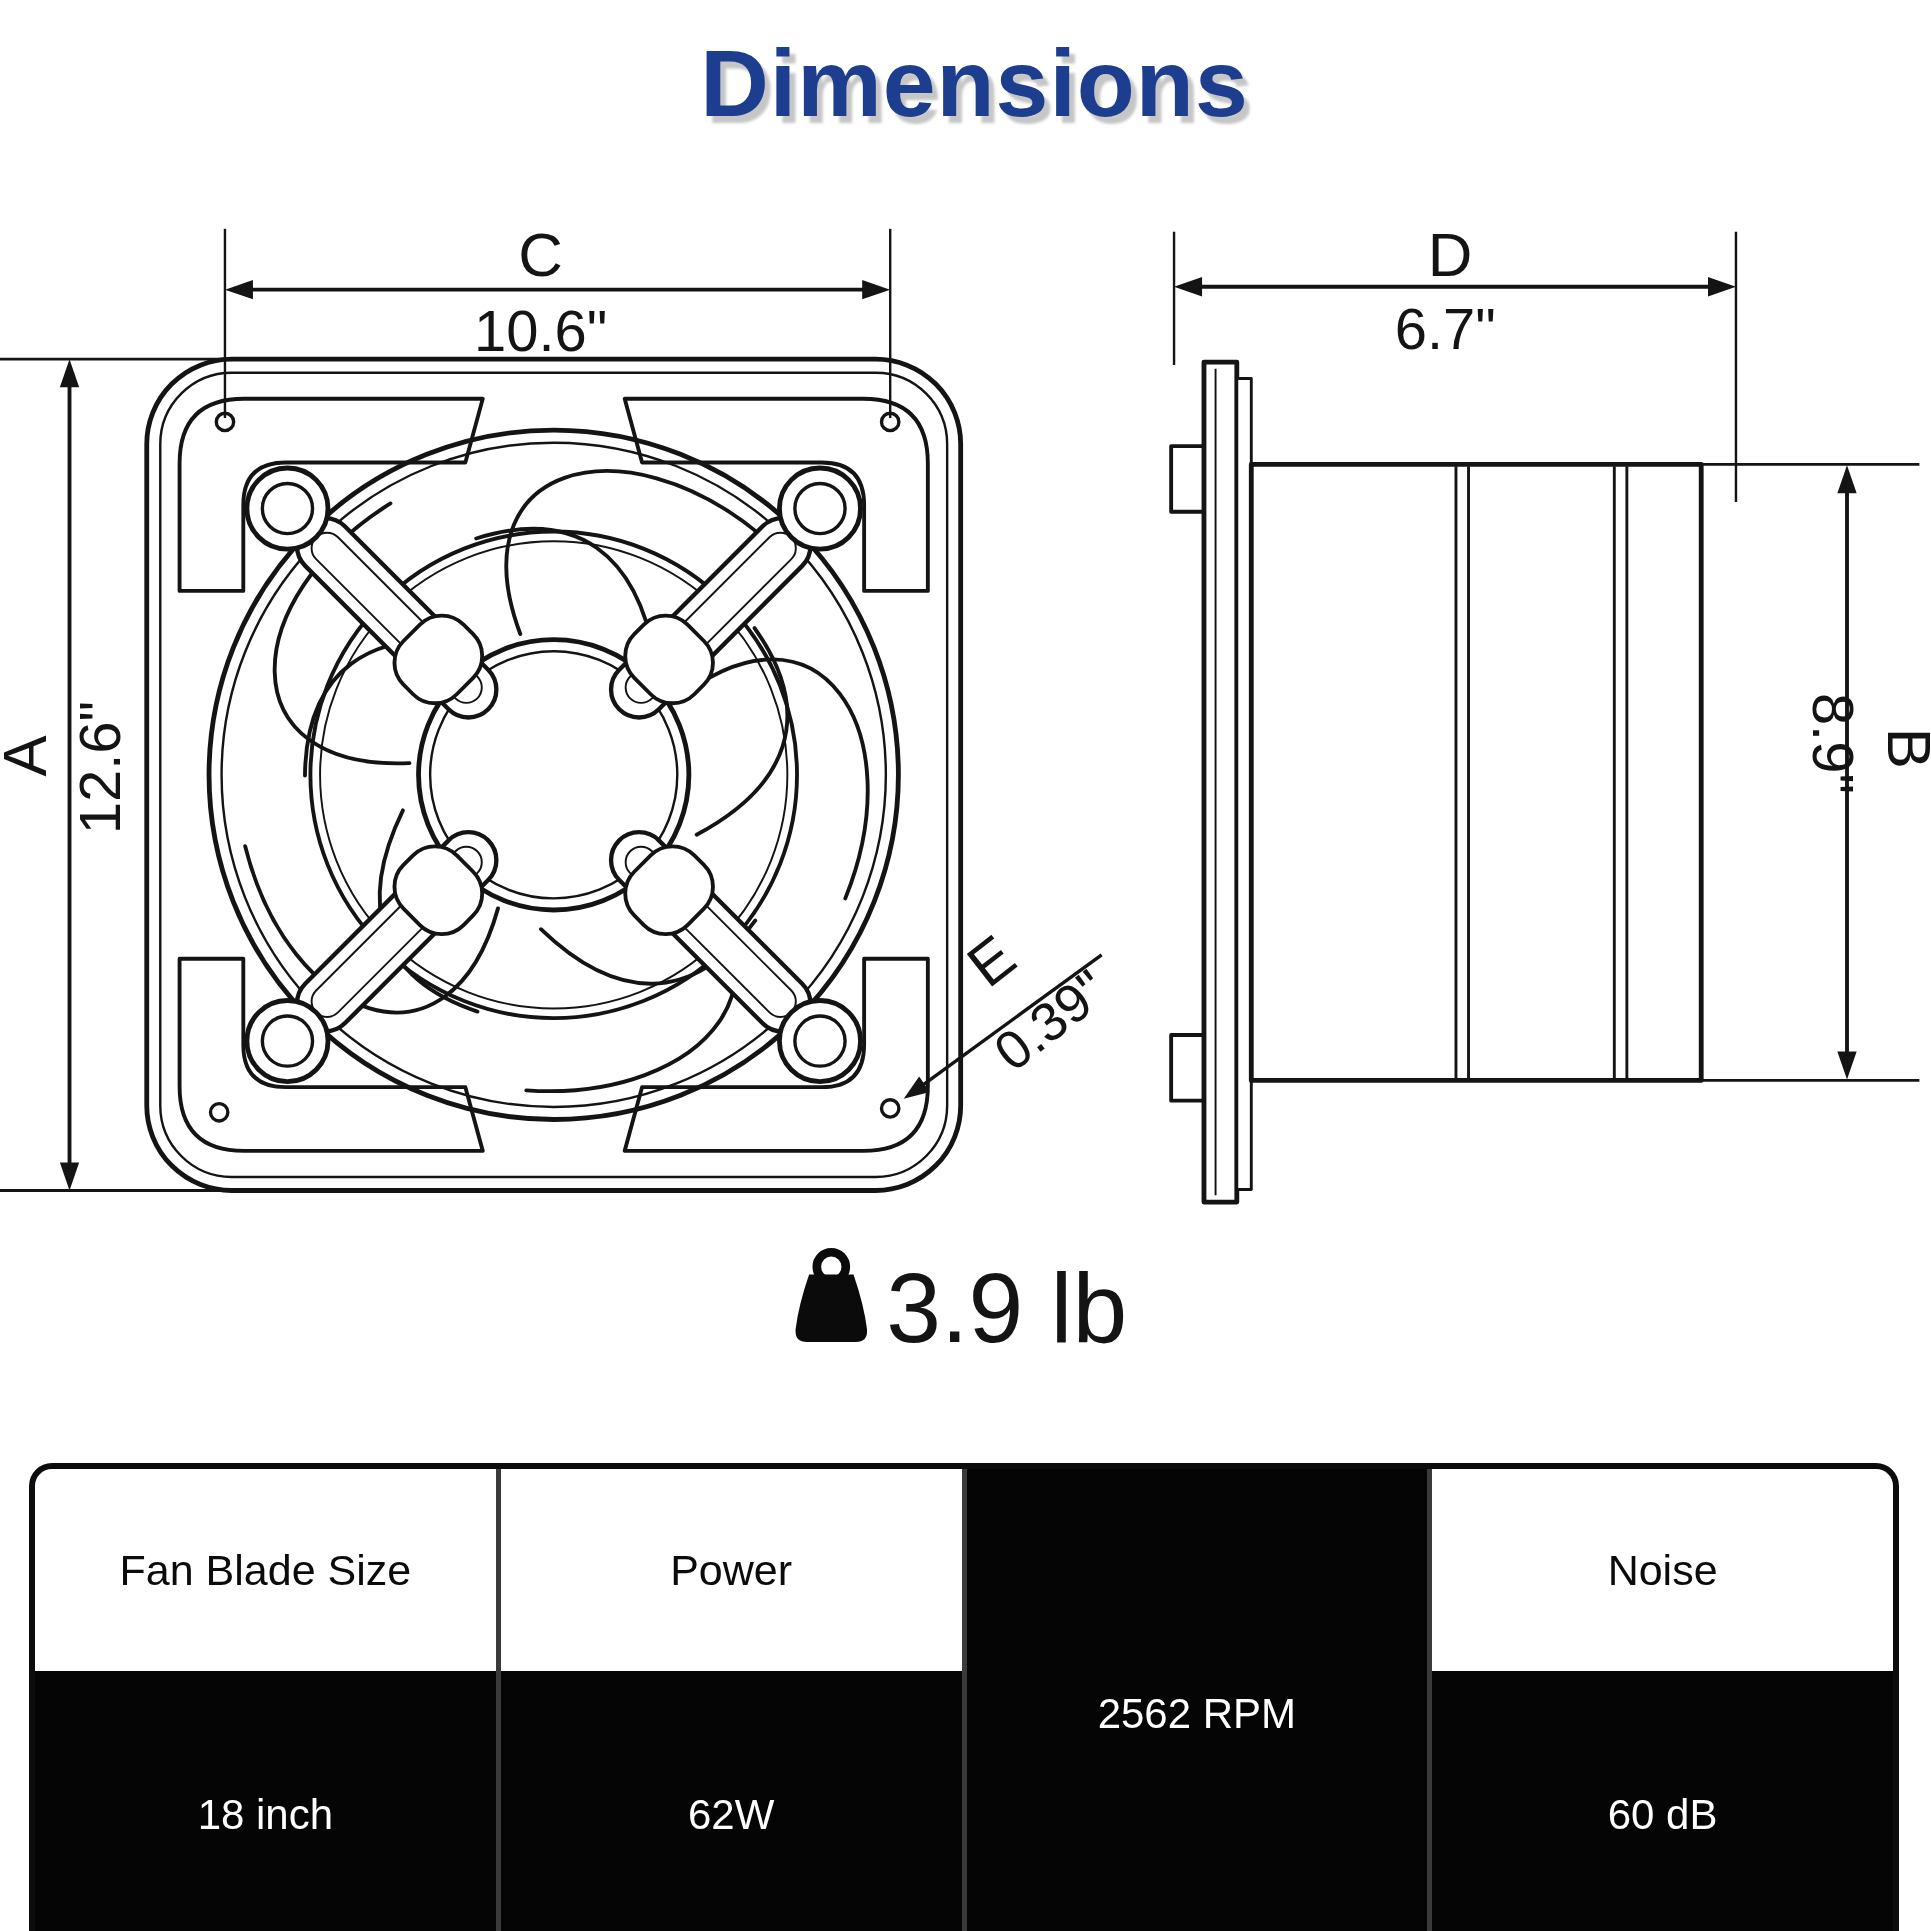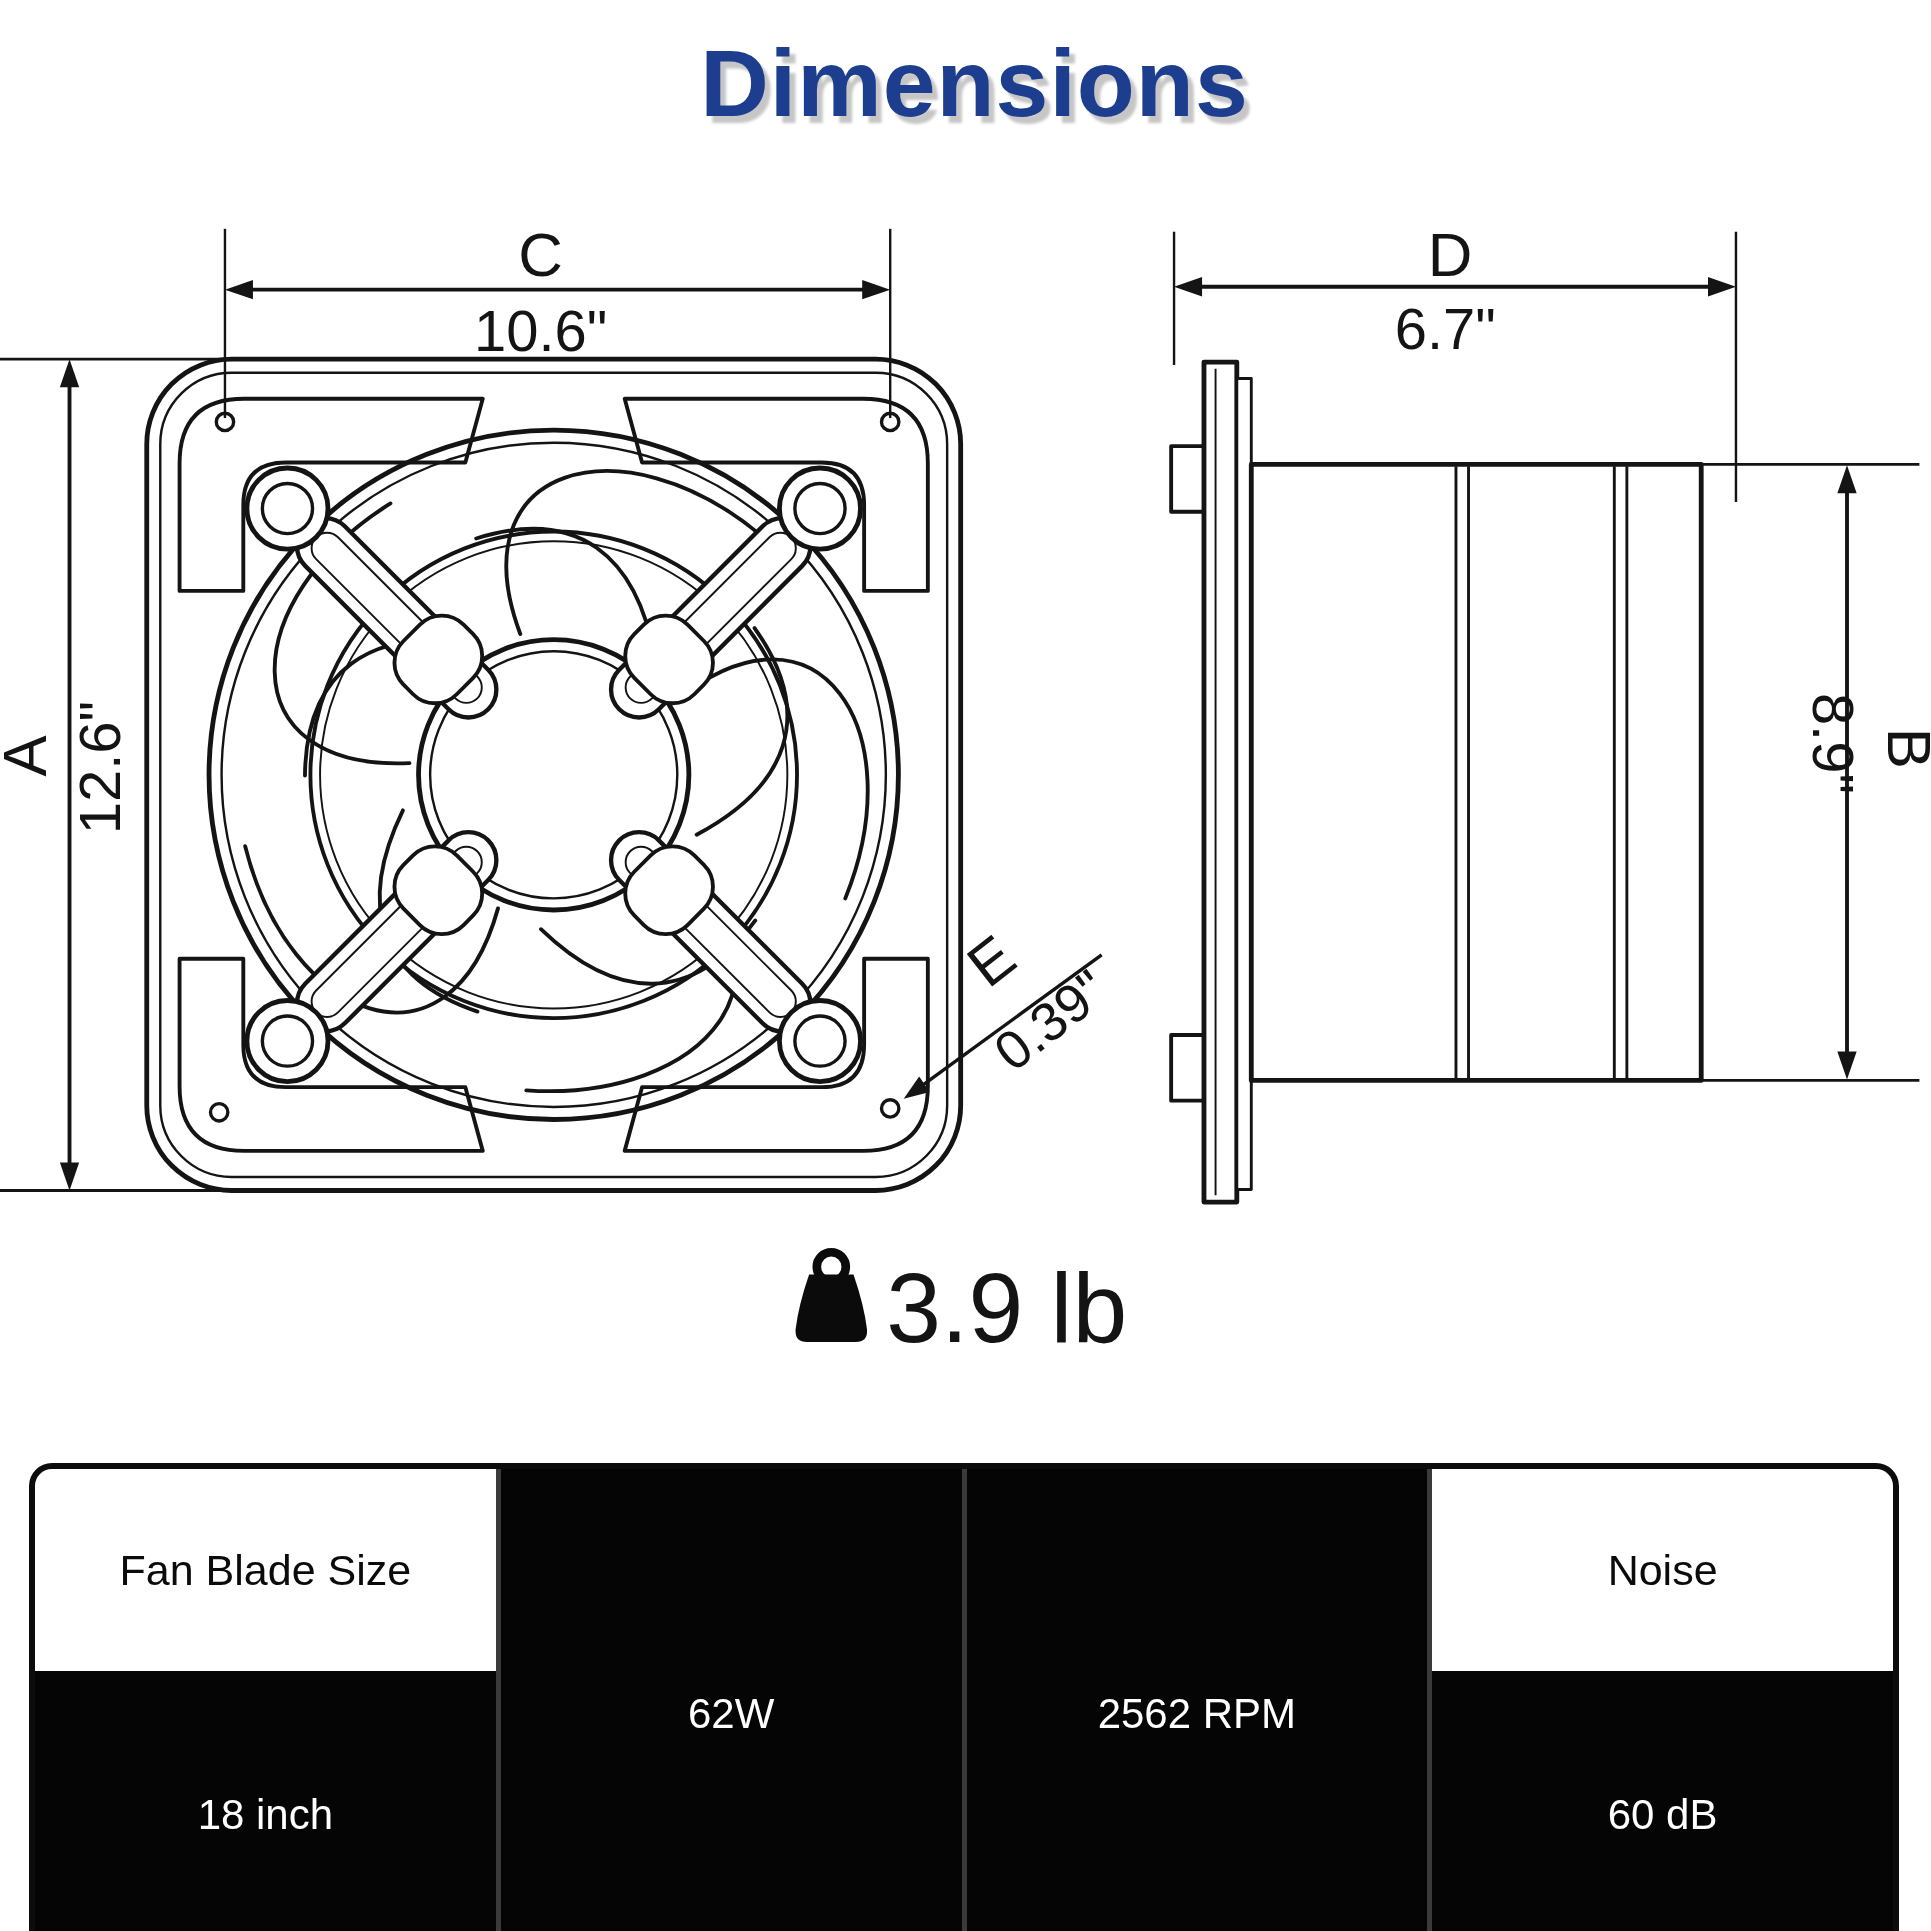--- a/index.html
+++ b/index.html
@@ -201,20 +201,21 @@
       <text x="918" y="1390" font-size="102" fill="#0b0b0b">3.9 lb</text>
     </g>
   </svg>
 
   <div class="spec-table">
     <div class="spec-col">
       <div class="spec-header">Fan Blade Size</div>
       <div class="spec-value">18 inch</div>
     </div>
     <div class="spec-col">
+      <div class="spec-header">Power</div>
       <div class="spec-value">62W</div>
     </div>
     <div class="spec-col">
       <div class="spec-value">2562 RPM</div>
     </div>
     <div class="spec-col">
       <div class="spec-header">Noise</div>
       <div class="spec-value">60 dB</div>
     </div>
   </div>

